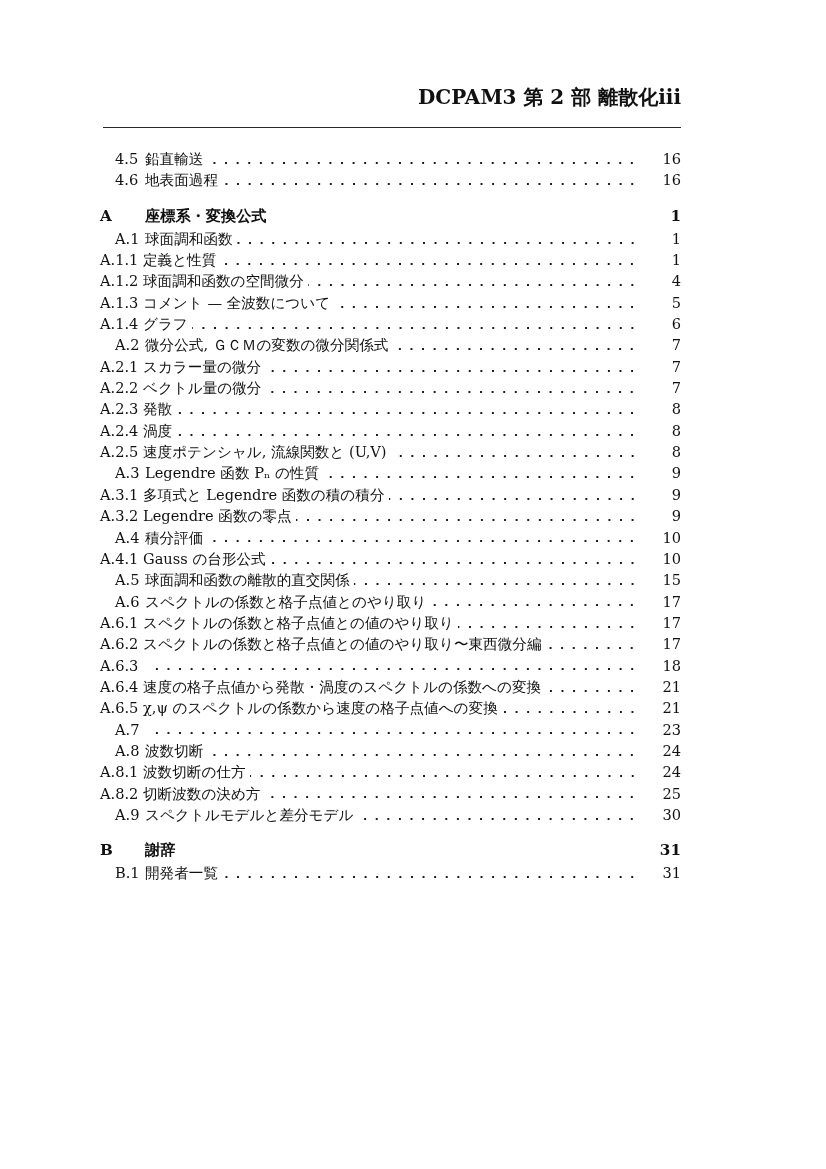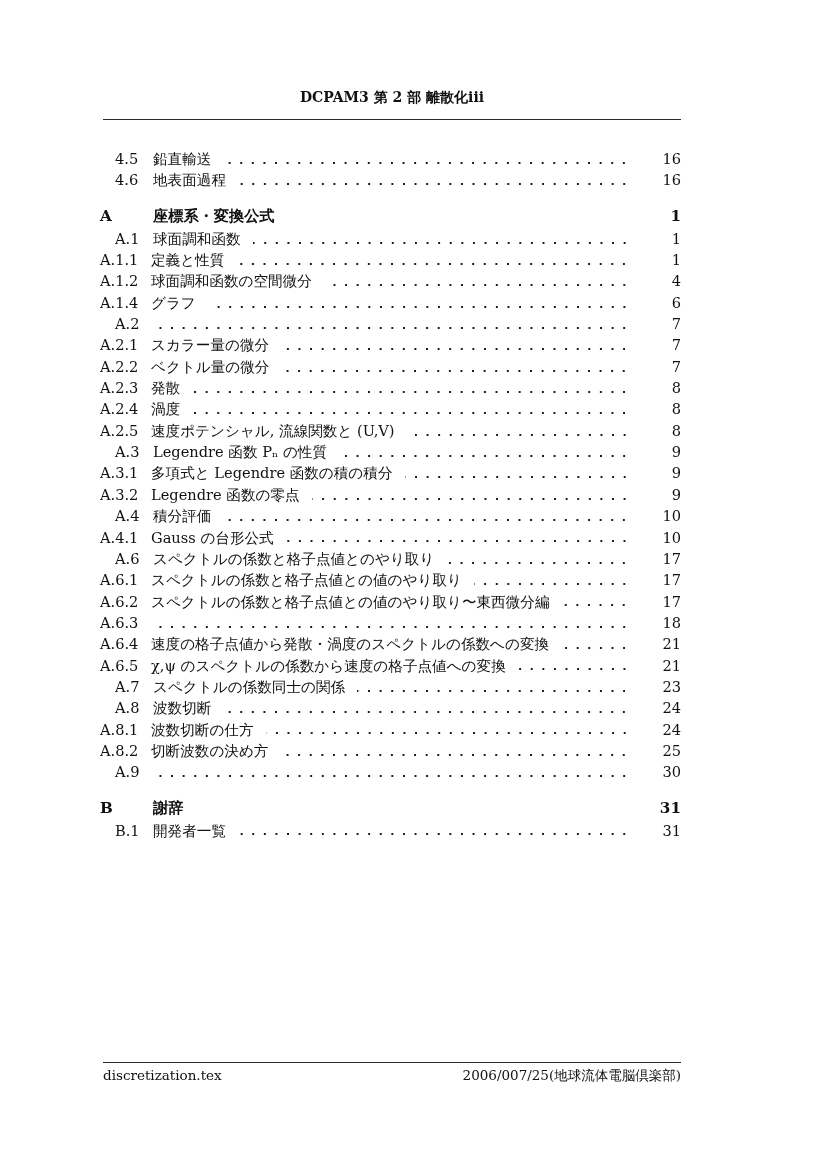--- a/index.html
+++ b/index.html
@@ -17,44 +17,43 @@
     overflow: hidden;
   }
 
   
   .header {
     position: absolute;
     top: 90px;
     left: 103px;
     right: 145px;
     display: flex;
-    justify-content: center;
+    justify-content: flex-end;
     align-items: baseline;
     font-weight: bold;
-    font-size: 14px;
+    font-size: 20px;
     line-height: 15px;
-    padding-bottom: 14px;
+    padding-bottom: 22px;
     border-bottom: 1px solid #2a2a2a;
   }
 
   
   .toc {
     position: absolute;
     top: 148px;
     left: 100px;
     right: 145px;
     font-size: 14.6px;
   }
   .row {
     display: flex;
     align-items: flex-end;
     height: 21.35px;
     line-height: 21.35px;
     white-space: nowrap;
-    gap: 8px;
   }
   .row .num   { flex: none; }
   .row .title { flex: none; }
   .row .dots  {
     flex: 1 1 auto;
     align-self: stretch;
     margin-left: 4px;
     margin-right: 10px;
     background-image: radial-gradient(circle, #1a1a1a 1.1px, rgba(0,0,0,0) 1.5px);
     background-size: 11.6px 4px;
@@ -136,27 +135,34 @@
       <span class="dots"></span>
       <span class="pn">1</span>
     </div>
       <div class="row subsection">
       <span class="num">A.1.2</span>
       <span class="title">球面調和函数の空間微分</span>
       <span class="dots"></span>
       <span class="pn">4</span>
     </div>
       <div class="row subsection">
+      <span class="num">A.1.3</span>
+      <span class="title">コメント — 全波数について</span>
+      <span class="dots"></span>
+      <span class="pn">5</span>
+    </div>
+      <div class="row subsection">
       <span class="num">A.1.4</span>
       <span class="title">グラフ</span>
       <span class="dots"></span>
       <span class="pn">6</span>
     </div>
       <div class="row section">
       <span class="num">A.2</span>
+      <span class="title">微分公式, ＧＣＭの変数の微分関係式</span>
       <span class="dots"></span>
       <span class="pn">7</span>
     </div>
       <div class="row subsection">
       <span class="num">A.2.1</span>
       <span class="title">スカラー量の微分</span>
       <span class="dots"></span>
       <span class="pn">7</span>
     </div>
       <div class="row subsection">
@@ -207,20 +213,26 @@
       <span class="dots"></span>
       <span class="pn">10</span>
     </div>
       <div class="row subsection">
       <span class="num">A.4.1</span>
       <span class="title">Gauss の台形公式</span>
       <span class="dots"></span>
       <span class="pn">10</span>
     </div>
       <div class="row section">
+      <span class="num">A.5</span>
+      <span class="title">球面調和函数の離散的直交関係</span>
+      <span class="dots"></span>
+      <span class="pn">15</span>
+    </div>
+      <div class="row section">
       <span class="num">A.6</span>
       <span class="title">スペクトルの係数と格子点値とのやり取り</span>
       <span class="dots"></span>
       <span class="pn">17</span>
     </div>
       <div class="row subsection">
       <span class="num">A.6.1</span>
       <span class="title">スペクトルの係数と格子点値との値のやり取り</span>
       <span class="dots"></span>
       <span class="pn">17</span>
@@ -243,21 +255,20 @@
       <span class="pn">21</span>
     </div>
       <div class="row subsection">
       <span class="num">A.6.5</span>
       <span class="title">χ,ψ のスペクトルの係数から速度の格子点値への変換</span>
       <span class="dots"></span>
       <span class="pn">21</span>
     </div>
       <div class="row section">
       <span class="num">A.7</span>
-      <span class="title">スペクトルの係数同士の関係</span>
       <span class="dots"></span>
       <span class="pn">23</span>
     </div>
       <div class="row section">
       <span class="num">A.8</span>
       <span class="title">波数切断</span>
       <span class="dots"></span>
       <span class="pn">24</span>
     </div>
       <div class="row subsection">
@@ -267,35 +278,32 @@
       <span class="pn">24</span>
     </div>
       <div class="row subsection">
       <span class="num">A.8.2</span>
       <span class="title">切断波数の決め方</span>
       <span class="dots"></span>
       <span class="pn">25</span>
     </div>
       <div class="row section">
       <span class="num">A.9</span>
+      <span class="title">スペクトルモデルと差分モデル</span>
       <span class="dots"></span>
       <span class="pn">30</span>
     </div>
       <div class="row chapter">
       <span class="num">B</span>
       <span class="title">謝辞</span>
       <span class="dots"></span>
       <span class="pn">31</span>
     </div>
       <div class="row section">
       <span class="num">B.1</span>
       <span class="title">開発者一覧</span>
       <span class="dots"></span>
       <span class="pn">31</span>
     </div>
     </div>
 
-  <div class="footer">
-    <span>discretization.tex</span>
-    <span>2006/007/25(地球流体電脳倶楽部)</span>
-  </div>
 
 </div>
 
 </body></html>

